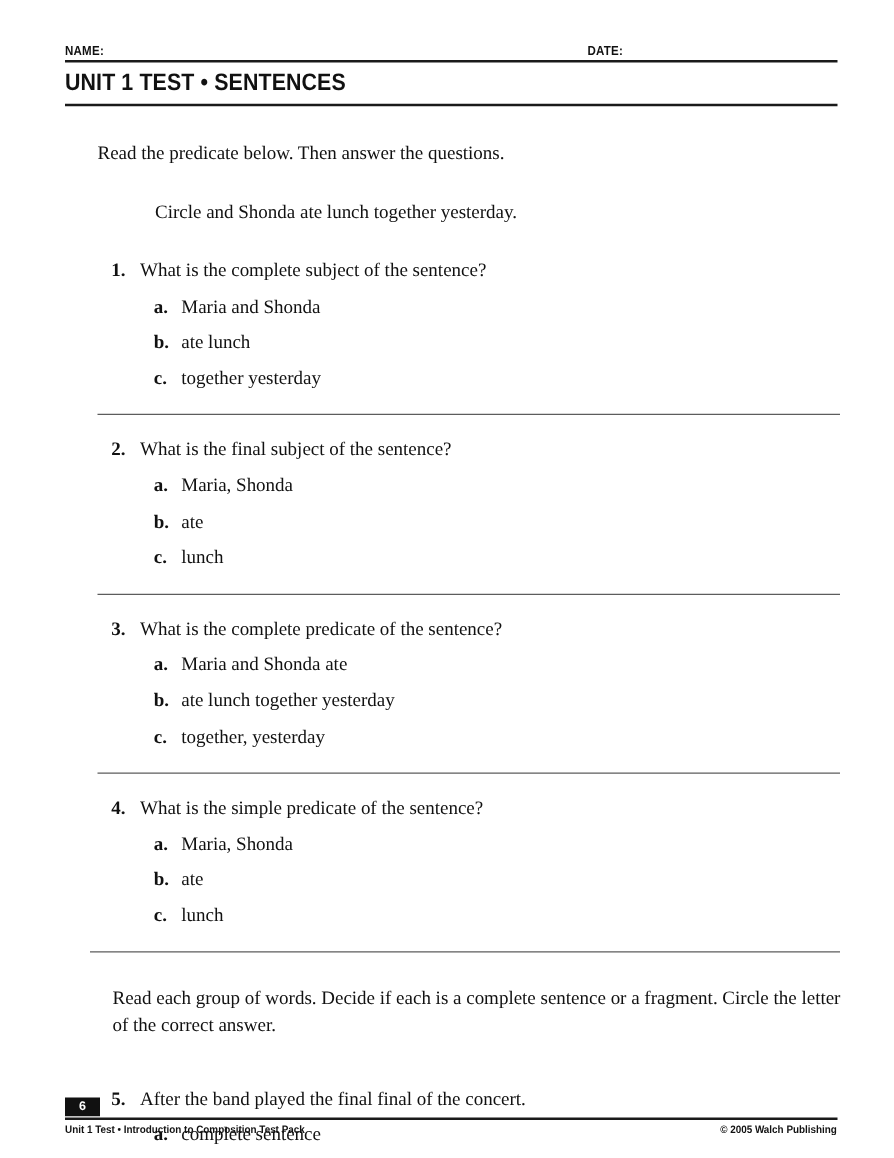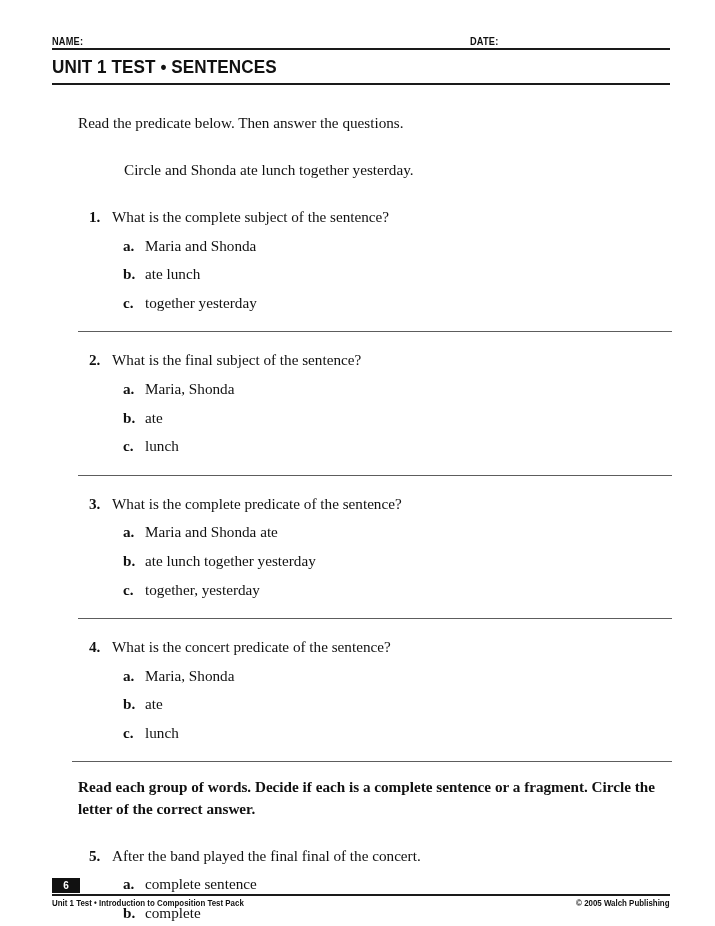--- a/index.html
+++ b/index.html
@@ -77,23 +77,22 @@
   }
 
   .intro {
     font-size: 15.2px;
     line-height: 1.42;
     margin: 0;
   }
   .intro-2 {
     font-size: 15.2px;
     line-height: 1.42;
-    margin: 0;
+    margin: 12px;
     width: 592px;
-    font-weight: bold;
   }
 
   .example-sentence {
     font-size: 15.2px;
     line-height: 1.42;
     margin: 0;
     padding-left: 46px;
   }
 
   .q-block {
@@ -283,21 +282,21 @@
       </div>
     </div>
 
     <div style="height:18px"></div>
     <div class="divider divider-inner"></div>
 
     <div style="height:17px"></div>
     <div class="q-block">
       <div class="q-line">
         <span class="q-num">4.</span>
-        <span>What is the concert predicate of the sentence?</span>
+        <span>What is the simple predicate of the sentence?</span>
       </div>
       <div class="choice">
         <span class="choice-letter">a.</span>
         <span>Maria, Shonda</span>
       </div>
       <div class="choice">
         <span class="choice-letter">b.</span>
         <span>ate</span>
       </div>
       <div class="choice">

